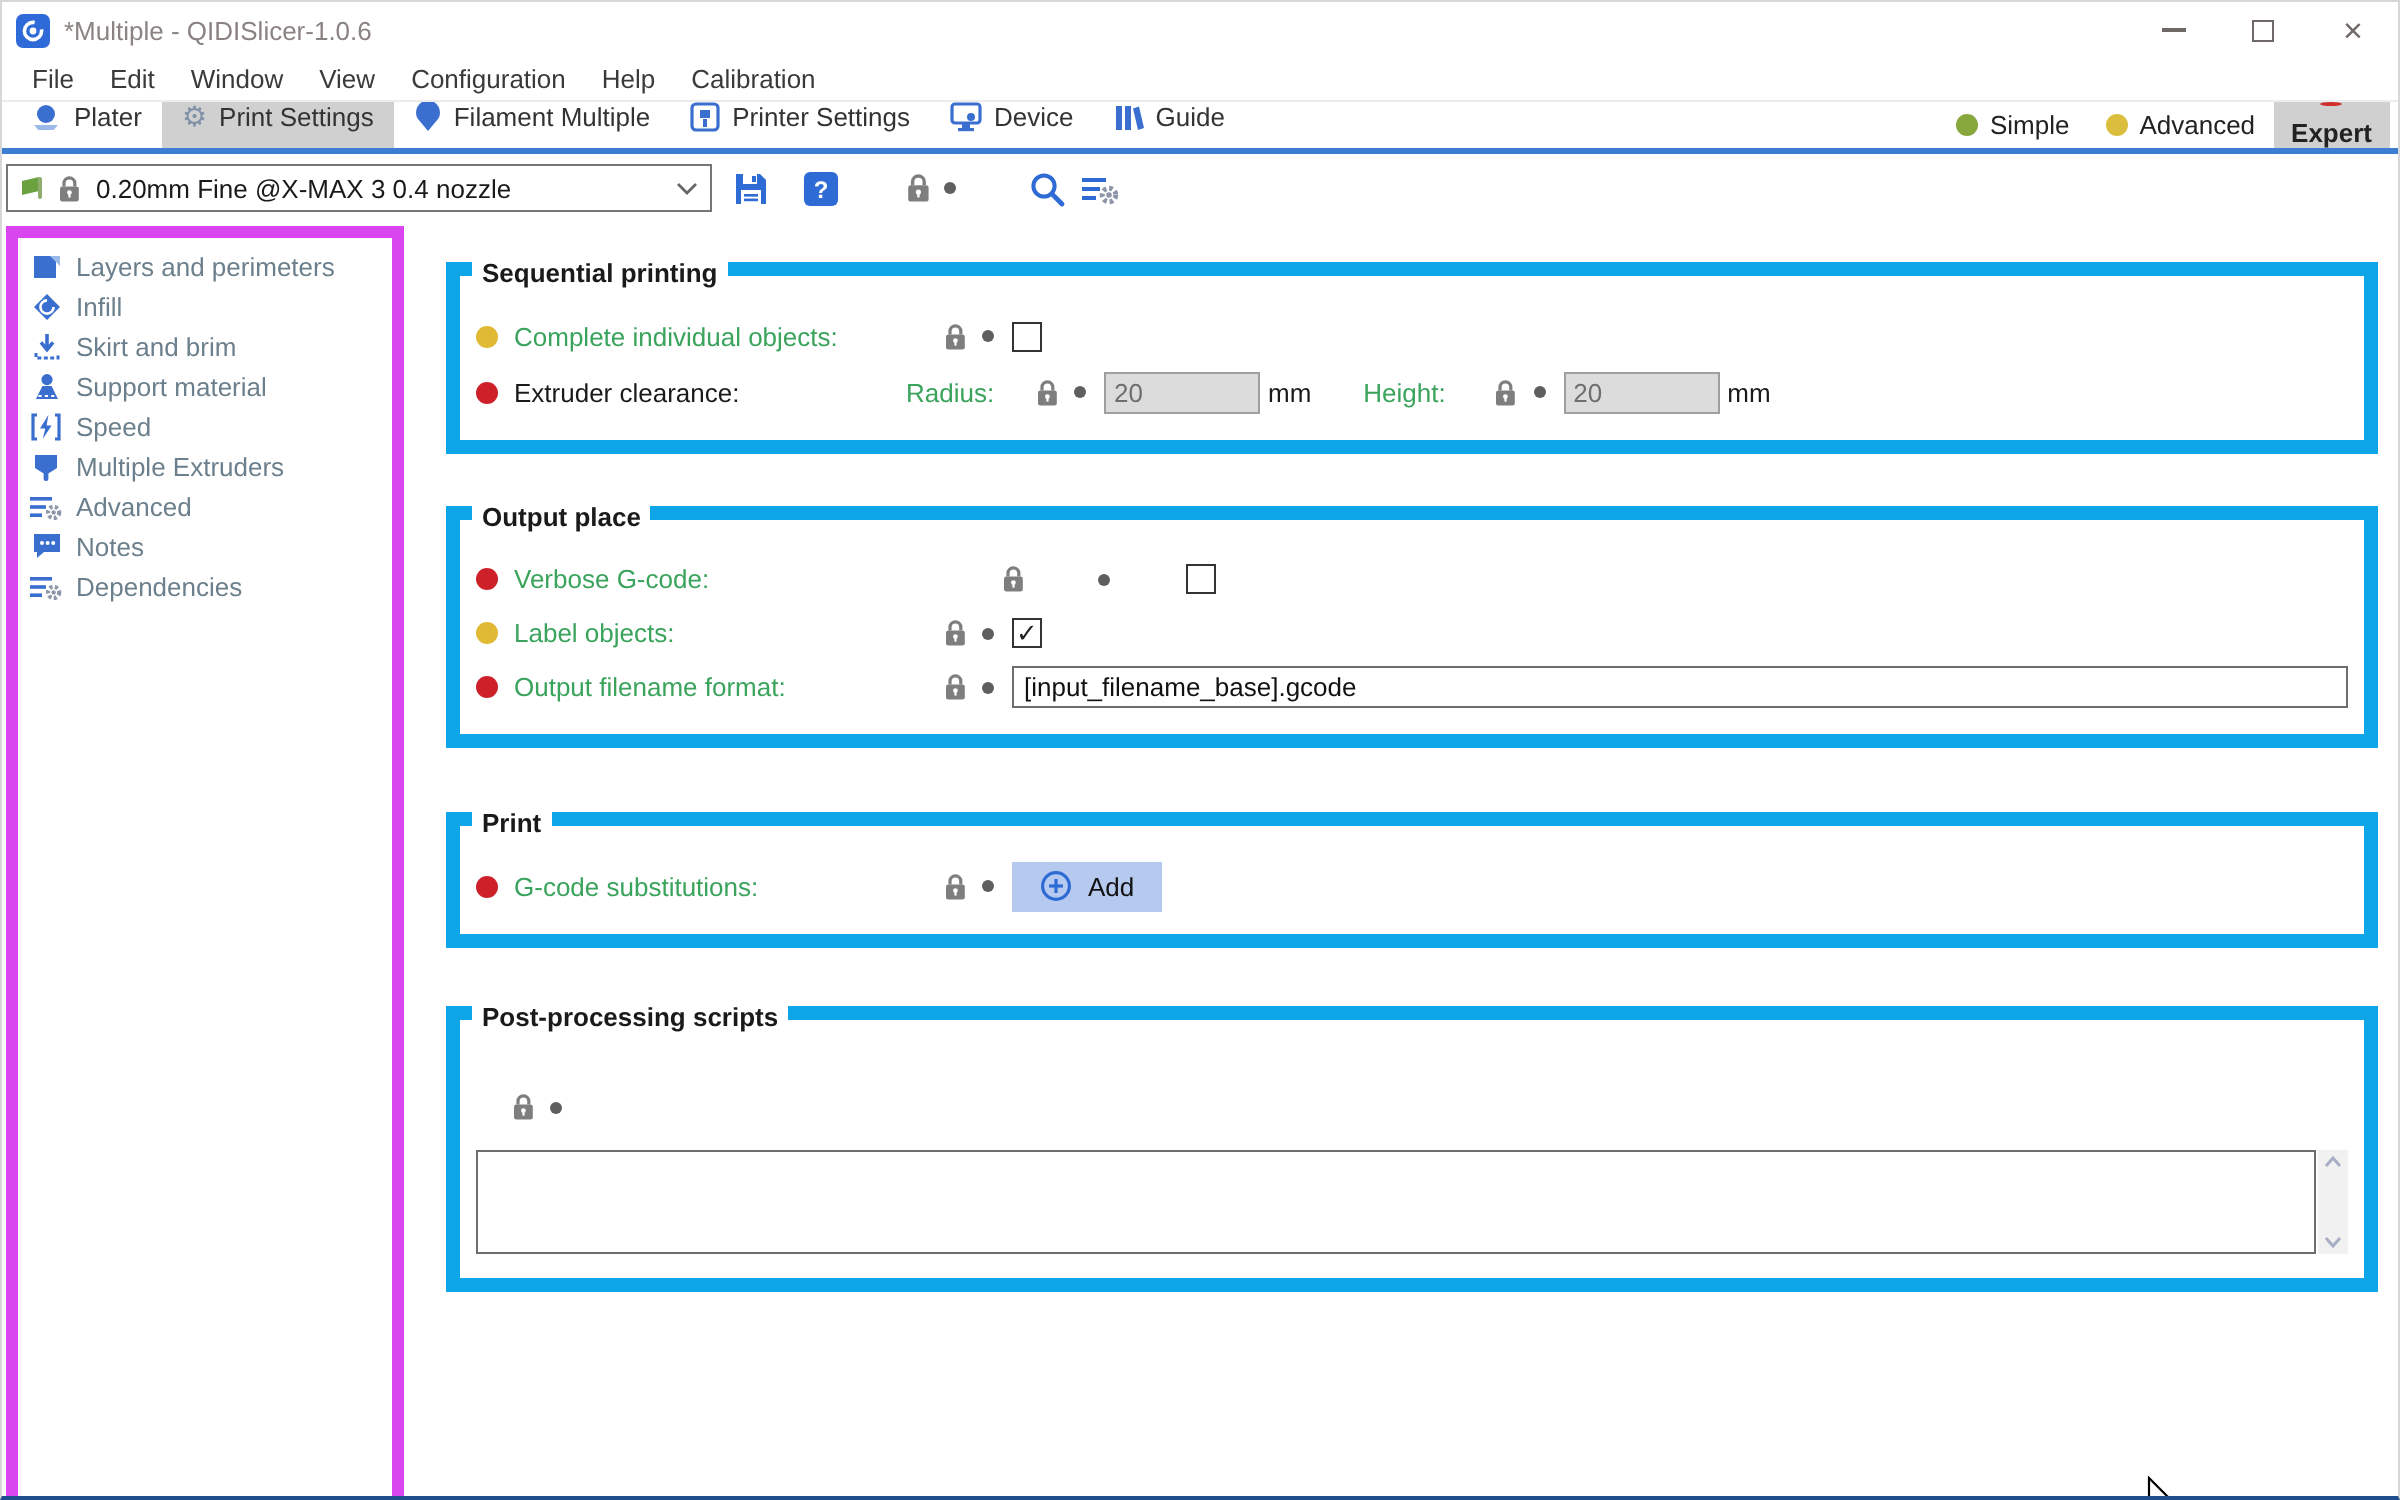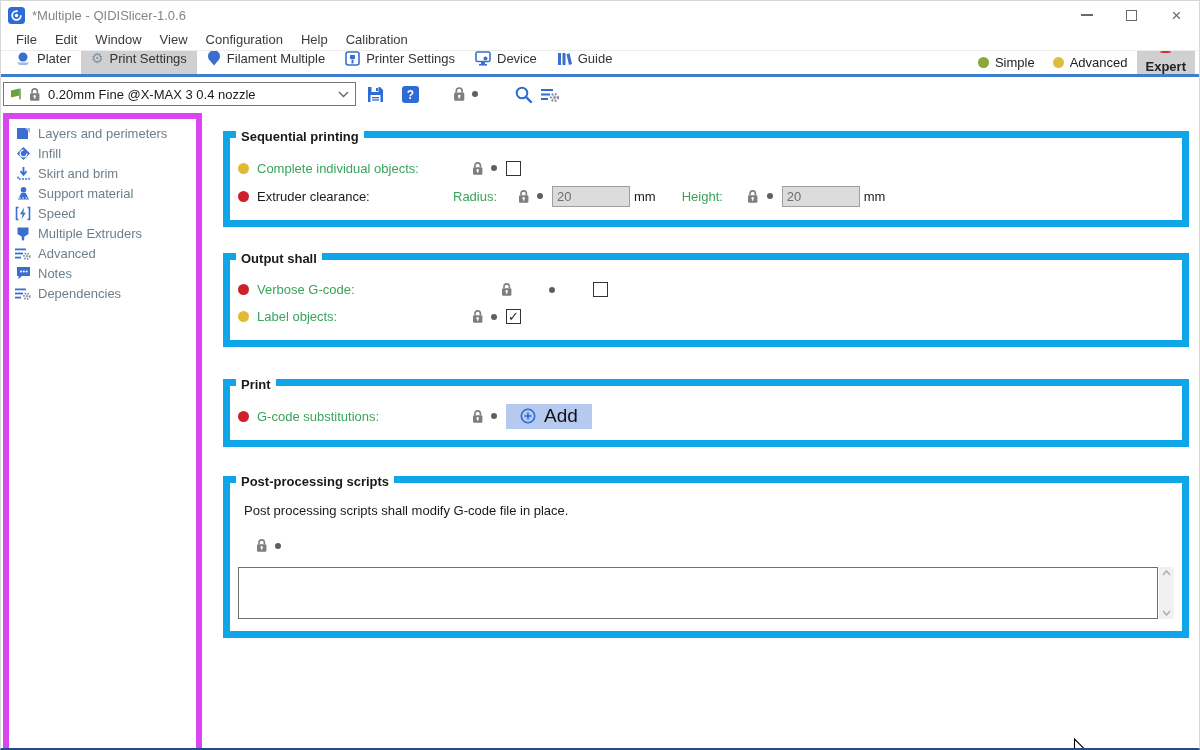--- a/index.html
+++ b/index.html
@@ -71,21 +71,21 @@
   .bullet { width:11px; height:11px; border-radius:50%; flex:0 0 auto; }
   .bullet-red { background:#cd2029; }
   .bullet-yellow { background:#e0ba35; }
   .lockcol { width:14px; display:flex; justify-content:center; margin-right:7px; }
   .rdot { margin-right:9px; }
   .checkbox { width:15px; height:15px; border:1px solid #333; background:#fff; display:flex; align-items:center; justify-content:center; font-size:13px; color:#222; line-height:1; }
   .sub-lbl { color:#3aa35c; font-size:13px; }
   .num-input { width:78px; height:21px; background:#dcdcdc; border:1px solid #9f9f9f; color:#6f6f6f; font-size:13px; padding-left:4px; font-family:"Liberation Sans",sans-serif; }
   .unit { margin-left:4px; font-size:13px; color:#1a1a1a; }
   .text-input { flex:1; height:21px; background:#fff; border:1px solid #6e6e6e; color:#111; font-size:13px; padding-left:5px; font-family:"Liberation Sans",sans-serif; }
-  .add-btn { display:flex; align-items:center; gap:8px; background:#b6c9ef; height:25px; padding:0 14px; border:none; font-size:19px; color:#111; font-family:"Liberation Sans",sans-serif; }
+  .add-btn { display:flex; align-items:center; gap:8px; background:#b6c9ef; height:25px; padding:0 14px; border:none; font-size:13px; color:#111; font-family:"Liberation Sans",sans-serif; }
 
   .pp-desc { margin:4px 0 0 6px; font-size:13px; color:#1a1a1a; }
   .pp-lockrow { display:flex; align-items:center; margin:20px 0 0 16px; }
   .pp-editor { display:flex; margin-top:14px; margin-bottom:2px; }
   .pp-textarea { flex:1; height:52px; border:1px solid #6e6e6e; resize:none; font-family:"Liberation Sans",sans-serif; font-size:13px; padding:2px 4px; outline:none; }
   .scrollbar { width:15px; height:52px; margin-left:1px; background:#f1f1f1; display:flex; flex-direction:column; justify-content:space-between; align-items:center; padding:3px 0; }
 
   .cursor { position:absolute; left:1072px; top:737px; }
 </style>
 </head>
@@ -405,21 +405,21 @@
               <rect x="6.2" y="9.5" width="1.1" height="2.3" fill="#fff"></rect>
             </svg>
           </span>
         <span class="reset-dot rdot"></span>
         <input class="num-input" disabled="" value="20" style="">
         <span class="unit">mm</span>
       </div>
     </div>
 
     <div class="gbox gb2">
-      <span class="gbox-title">Output shall</span>
+      <span class="gbox-title">Output place</span>
       <div class="row" style="height:27px;gap:29px;">
         <span class="lbl">
           <span class="bullet bullet-red"></span>
           <span class="text-green">Verbose G-code:</span>
         </span>
         <span class="lockcol">
             <svg width="13" height="15">
               <path d="M4 6.2 V4.6 a2.7 2.7 0 0 1 5.4 0 V6.2" fill="none" stroke="#7e7e7e" stroke-width="1.6"></path>
               <rect x="2" y="6.2" width="9.4" height="7.6" rx="1.2" fill="#7e7e7e"></rect>
               <circle cx="6.7" cy="9.3" r="1.2" fill="#fff"></circle>
@@ -437,20 +437,36 @@
         <span class="lockcol">
             <svg width="13" height="15">
               <path d="M4 6.2 V4.6 a2.7 2.7 0 0 1 5.4 0 V6.2" fill="none" stroke="#7e7e7e" stroke-width="1.6"></path>
               <rect x="2" y="6.2" width="9.4" height="7.6" rx="1.2" fill="#7e7e7e"></rect>
               <circle cx="6.7" cy="9.3" r="1.2" fill="#fff"></circle>
               <rect x="6.2" y="9.5" width="1.1" height="2.3" fill="#fff"></rect>
             </svg>
           </span>
         <span class="reset-dot rdot"></span>
         <span class="checkbox">✓</span>
+      </div>
+      <div class="row" style="height:27px;">
+        <span class="lbl">
+          <span class="bullet bullet-red"></span>
+          <span class="text-green">Output filename format:</span>
+        </span>
+        <span class="lockcol">
+            <svg width="13" height="15">
+              <path d="M4 6.2 V4.6 a2.7 2.7 0 0 1 5.4 0 V6.2" fill="none" stroke="#7e7e7e" stroke-width="1.6"></path>
+              <rect x="2" y="6.2" width="9.4" height="7.6" rx="1.2" fill="#7e7e7e"></rect>
+              <circle cx="6.7" cy="9.3" r="1.2" fill="#fff"></circle>
+              <rect x="6.2" y="9.5" width="1.1" height="2.3" fill="#fff"></rect>
+            </svg>
+          </span>
+        <span class="reset-dot rdot"></span>
+        <input class="text-input" value="[input_filename_base].gcode" style="">
       </div>
     </div>
 
     <div class="gbox gb3">
       <span class="gbox-title">Print</span>
       <div class="row">
         <span class="lbl">
           <span class="bullet bullet-red"></span>
           <span class="text-green">G-code substitutions:</span>
         </span>
@@ -471,21 +487,20 @@
                 <line x1="4.5" y1="8" x2="11.5" y2="8" stroke="#2e6bd4" stroke-width="1.6"></line>
               </svg>
             </span>
           <span>Add</span>
         </button>
       </div>
     </div>
 
     <div class="gbox">
       <span class="gbox-title">Post-processing scripts</span>
-      <div class="pp-desc">Post processing scripts shall modify G-code file in place.</div>
       <div class="pp-lockrow">
         <span class="lockcol">
             <svg width="13" height="15">
               <path d="M4 6.2 V4.6 a2.7 2.7 0 0 1 5.4 0 V6.2" fill="none" stroke="#7e7e7e" stroke-width="1.6"></path>
               <rect x="2" y="6.2" width="9.4" height="7.6" rx="1.2" fill="#7e7e7e"></rect>
               <circle cx="6.7" cy="9.3" r="1.2" fill="#fff"></circle>
               <rect x="6.2" y="9.5" width="1.1" height="2.3" fill="#fff"></rect>
             </svg>
           </span>
         <span class="reset-dot"></span>

